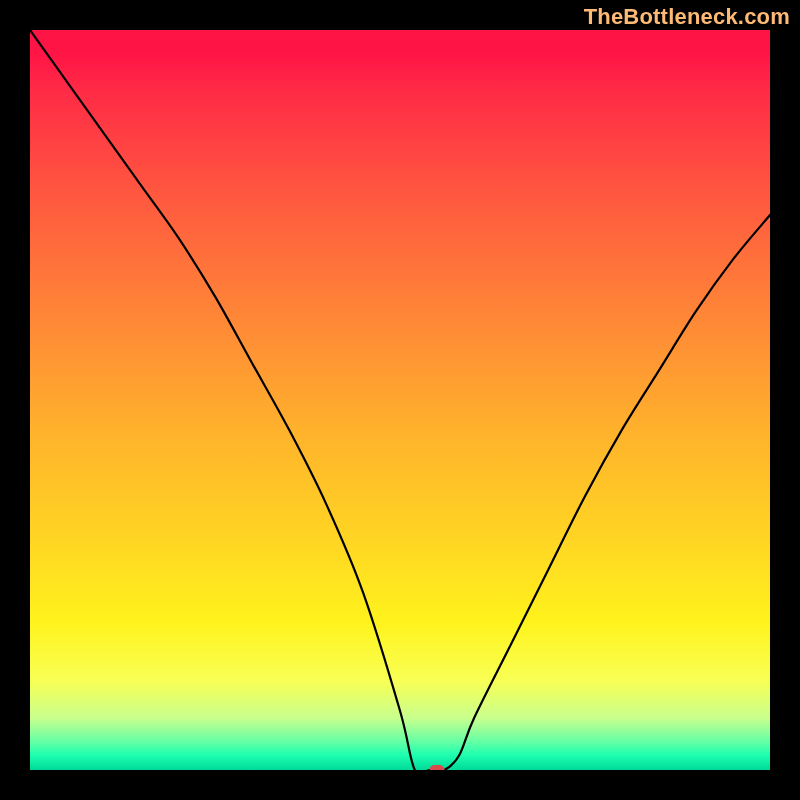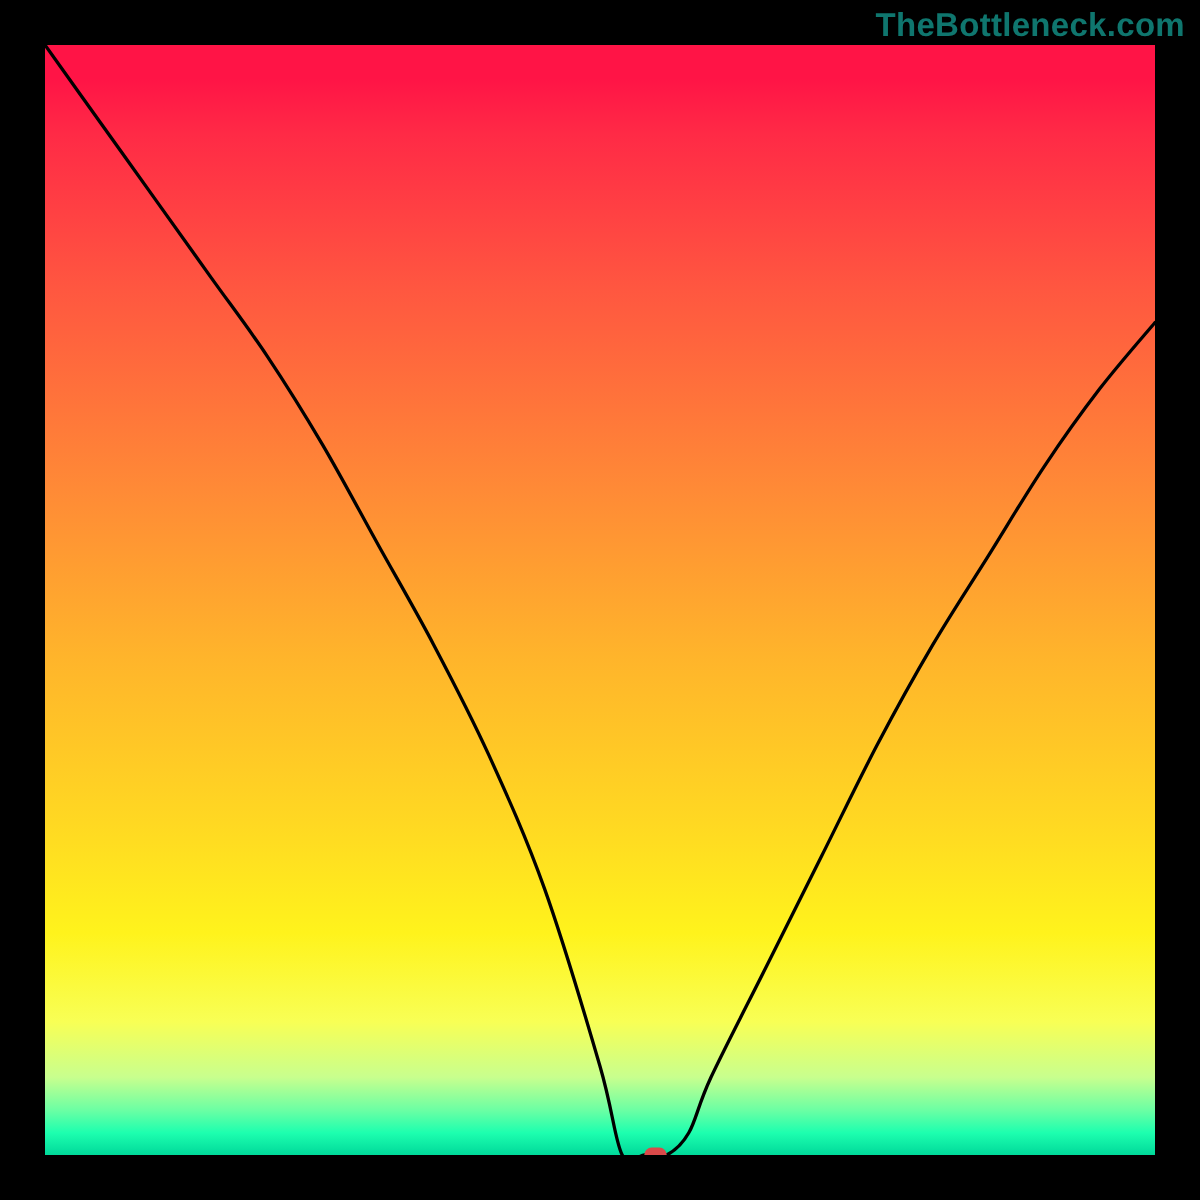--- a/index.html
+++ b/index.html
@@ -14,21 +14,21 @@
   .frame {
     position: relative;
     width: 800px;
     height: 800px;
     background: #000;
   }
   .watermark {
     position: absolute;
     top: 4px;
     right: 10px;
-    color: #0f766e;
+    color: #fdba74;
     font-size: 22px;
     font-weight: 600;
     letter-spacing: 0.2px;
     z-index: 20;
   }
   .plot {
     position: absolute;
     left: 30px;
     top: 30px;
     width: 740px;

